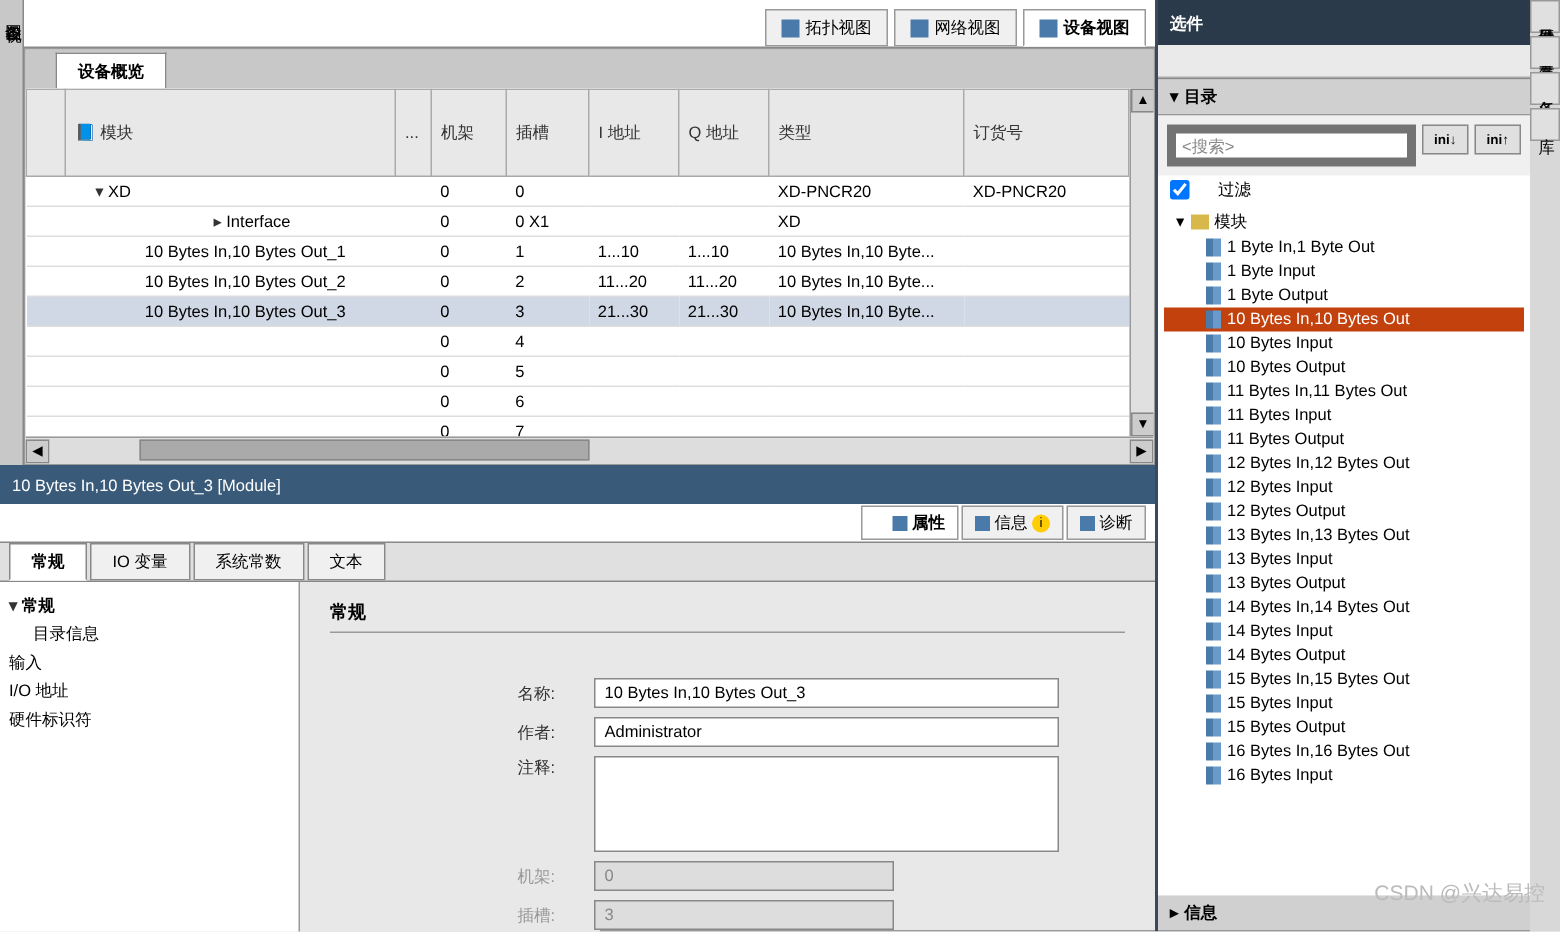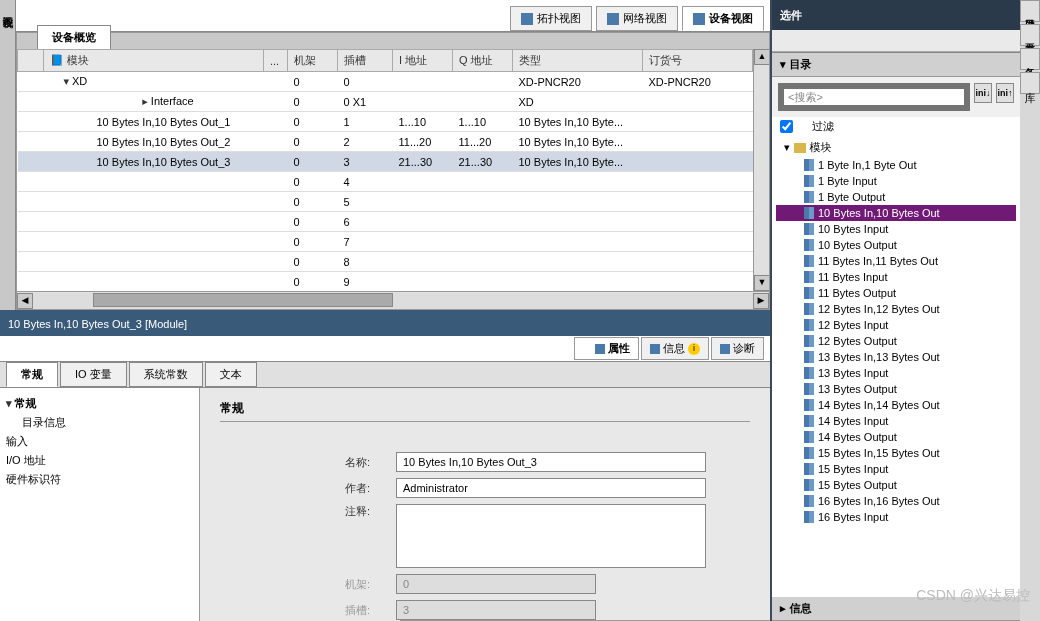--- a/index.html
+++ b/index.html
@@ -10,25 +10,25 @@
 .side-tabs { width: 20px; background: #d8d8d8; display: flex; flex-direction: column; }
 .side-tab { writing-mode: vertical-rl; padding: 10px 2px; background: #e0e0e0; border: 1px solid #999; font-size: 11px; cursor: pointer; margin-bottom: 2px; }
 
 .top-bar { height: 30px; background: #2a3a4a; color: white; display: flex; align-items: center; padding: 0 10px; }
 .view-tabs { height: 32px; background: #fff; display: flex; align-items: flex-end; justify-content: flex-end; border-bottom: 1px solid #888; padding-right: 6px; }
 .view-tab { padding: 4px 10px; border: 1px solid #999; margin-left: 4px; background: #f0f0f0; display: flex; align-items: center; gap: 4px; cursor: pointer; }
 .view-tab.active { background: #fff; border-bottom: 1px solid #fff; font-weight: bold; }
 .vt-icon { width: 12px; height: 12px; background: #4a7aaa; display: inline-block; }
 
 .device-overview { flex: 1; display: flex; flex-direction: column; background: #e0e0e0; border: 1px solid #999; min-height: 0; }
-.dev-tab-bar { height: 16px; display: flex; align-items: flex-end; background: #c8c8c8; padding-left: 20px; }
+.dev-tab-bar { height: 26px; display: flex; align-items: flex-end; background: #c8c8c8; padding-left: 20px; }
 .dev-tab { padding: 4px 14px; background: #fff; border: 1px solid #888; border-bottom: none; font-weight: bold; }
 .dev-table-wrap { flex: 1; background: #fff; overflow: hidden; position: relative; display: flex; flex-direction: column; }
 .dev-table { width: 100%; border-collapse: collapse; }
-.dev-table th { background: #e8e8e8; border: 1px solid #aaa; padding: 3px 6px; text-align: left; font-weight: normal; color: #333; height: 22px; }
+.dev-table th { background: #e8e8e8; border: 1px solid #aaa; padding: 21px 6px; text-align: left; font-weight: normal; color: #333; height: 22px; }
 .dev-table td { border-bottom: 1px solid #ddd; padding: 2px 6px; height: 20px; background: #fff; }
 .dev-table tr.selected td { background: #cfd8e4; }
 .indent-1 { padding-left: 20px !important; }
 .indent-2 { padding-left: 35px !important; text-align: center; }
 .indent-3 { padding-left: 50px !important; }
 .tree-icon { color: #333; margin-right: 3px; }
 .hscroll { height: 18px; background: #e0e0e0; border-top: 1px solid #999; display: flex; align-items: center; }
 .sb-arrow { width: 16px; height: 16px; background: #ccc; border: 1px solid #888; text-align: center; line-height: 12px; font-size: 9px; cursor: pointer; }
 .sb-track { flex: 1; height: 16px; background: #ddd; position: relative; }
 .sb-thumb { height: 14px; background: #aaa; border: 1px solid #888; position: absolute; top: 0; }
@@ -55,25 +55,25 @@
 .form-label.disabled { color: #999; }
 .form-input { width: 310px; padding: 2px 6px; border: 1px solid #888; background: #fff; font-size: 11px; height: 20px; }
 .form-input.disabled { background: #ddd; color: #888; }
 .form-textarea { width: 310px; height: 64px; border: 1px solid #888; padding: 2px 6px; resize: none; }
 
 .right-header { height: 30px; background: #2a3a4a; color: #fff; display: flex; align-items: center; padding: 0 8px; font-weight: bold; }
 .right-section { border-top: 1px solid #888; }
 .right-sec-title { background: #d0d0d0; padding: 4px 8px; font-weight: bold; display: flex; align-items: center; gap: 4px; border-bottom: 1px solid #999; cursor: pointer; }
 .search-row { padding: 6px; display: flex; gap: 4px; background: #f0f0f0; }
 .search-input { flex: 1; border: 6px solid #737373; padding: 2px 4px; color: #888; }
-.search-btn { width: 18px; height: 20px; border: 1px solid #888; background: #e0e0e0; cursor: pointer; font-size: 9px; font-weight: bold; }
+.search-btn { width: 31px; height: 20px; border: 1px solid #888; background: #e0e0e0; cursor: pointer; font-size: 9px; font-weight: bold; }
 .filter-row { padding: 2px 8px; display: flex; align-items: center; gap: 19px; background: #fff; }
 .catalog-tree { flex: 1; background: #fff; overflow-y: auto; padding: 2px 4px; }
 .cat-item { padding: 2px 4px 2px 28px; display: flex; align-items: center; gap: 4px; cursor: pointer; white-space: nowrap; }
-.cat-item.selected { background: #701a75; color: #fff; }
+.cat-item.selected { background: #c2410c; color: #fff; }
 .cat-item.root { padding-left: 8px; font-weight: normal; }
 .mod-icon { width: 10px; height: 12px; background: linear-gradient(to right, #4a7aaa 50%, #6a9aca 50%); display: inline-block; flex-shrink: 0; }
 .folder-icon { width: 12px; height: 10px; background: #d8b84a; display: inline-block; flex-shrink: 0; }
 .watermark { position: absolute; bottom: 16px; right: 10px; color: #bbb; font-size: 14px; pointer-events: none; }
 .left-sidebar { width: 16px; background: #c8c8c8; border-right: 1px solid #888; }
 .left-sidebar-text { writing-mode: vertical-rl; padding: 8px 0; font-size: 11px; }
 .upper-wrap { display: flex; height: 310px; }
 .lower-wrap { flex: 1; display: flex; flex-direction: column; border-top: 2px solid #3a5a7a; }
 .vscroll { width: 16px; background: #e0e0e0; border-left: 1px solid #999; display: flex; flex-direction: column; }
 .right-toolbar-row { height: 22px; background: #eaeaea; border-bottom: 1px solid #aaa; }

